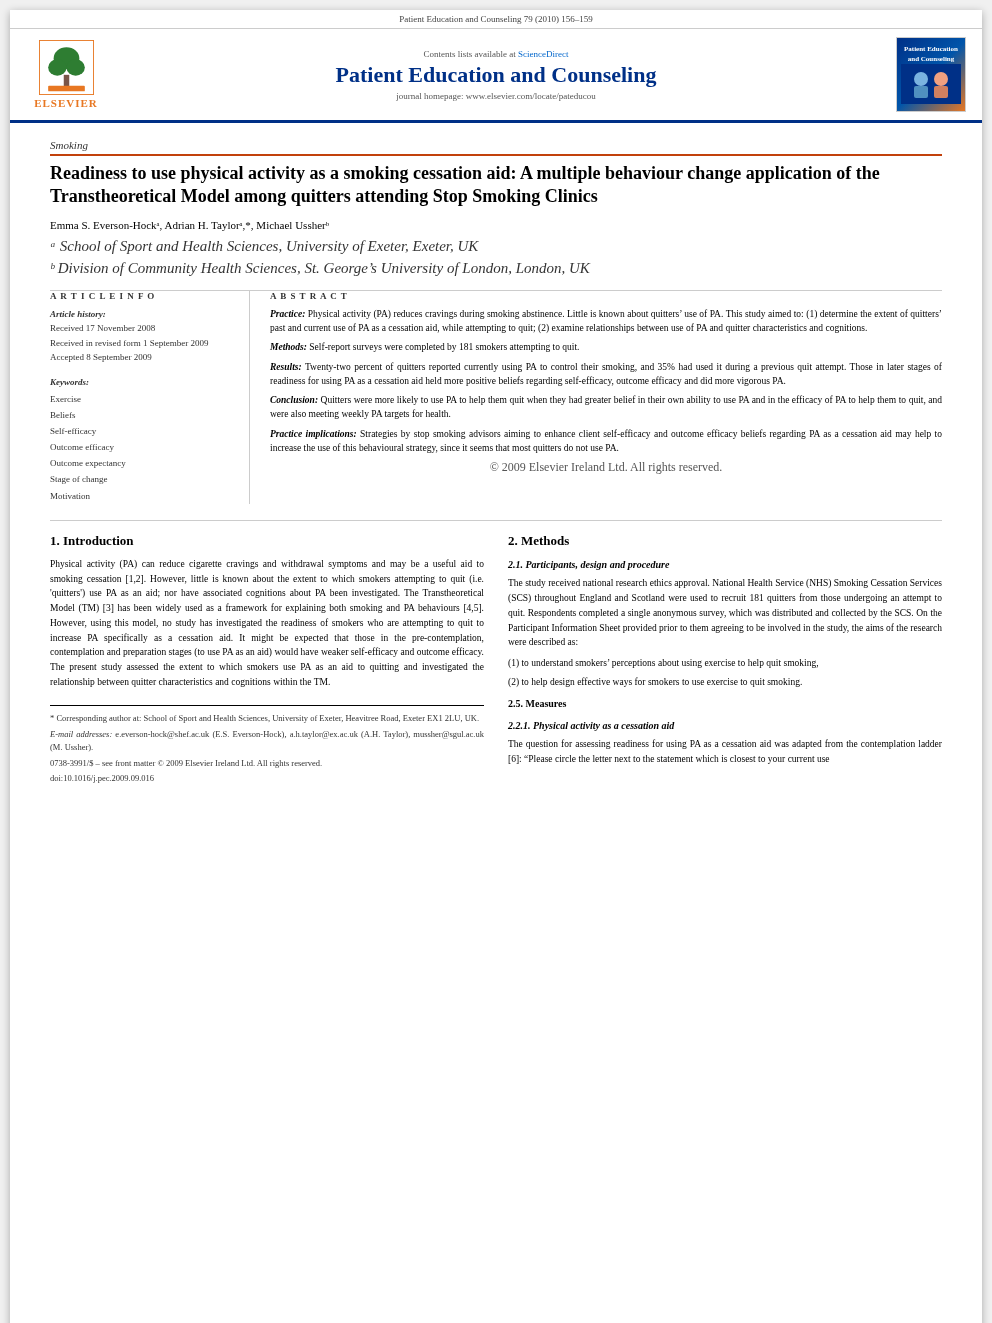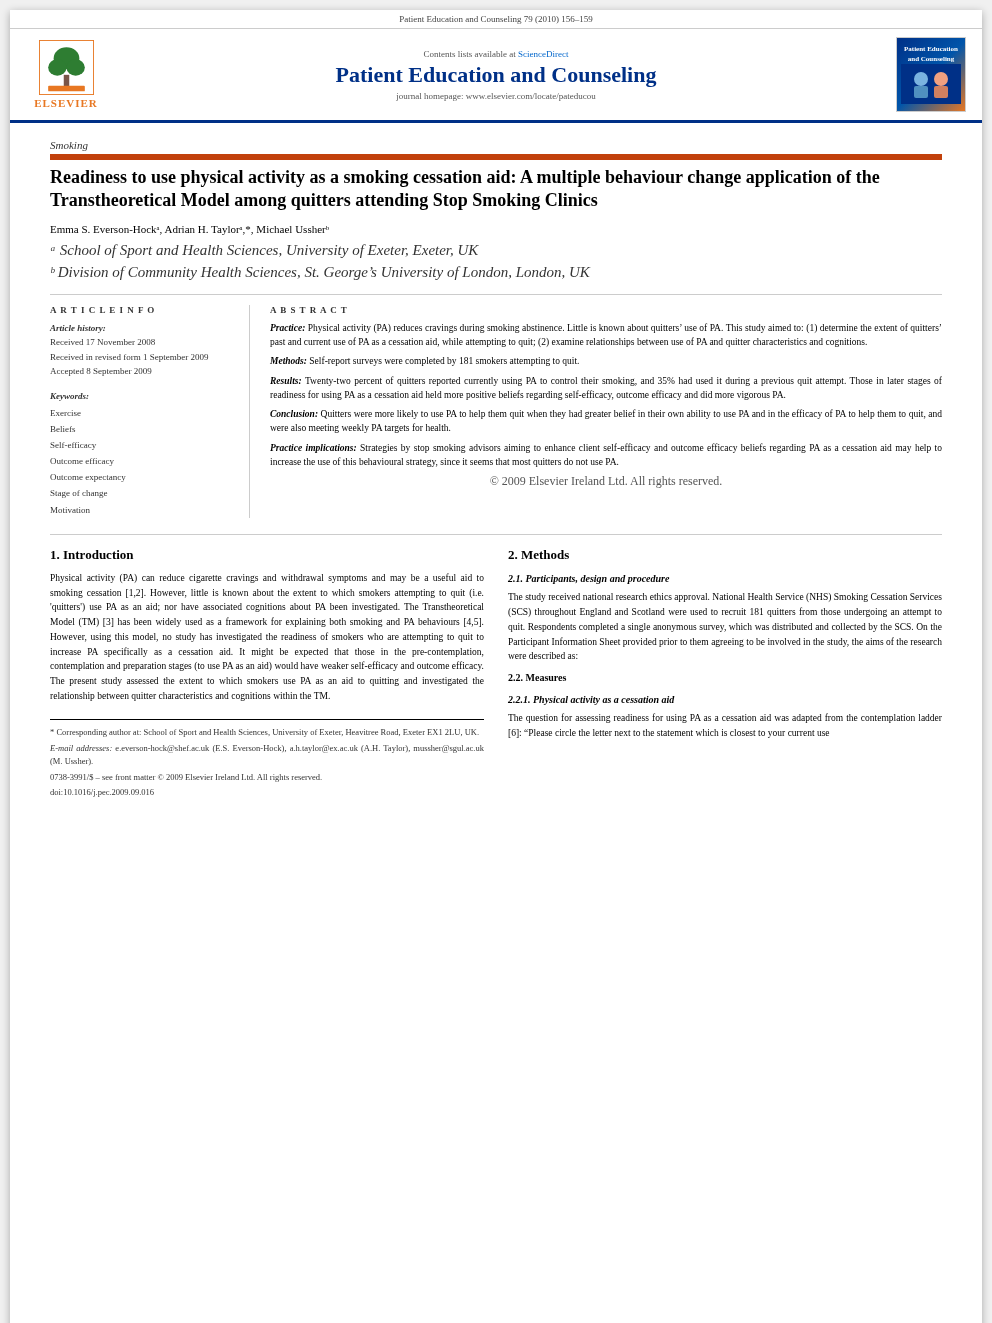--- a/index.html
+++ b/index.html
@@ -101,21 +101,21 @@
     .main-content {
       padding: 16px 40px 16px 40px;
     }
 
     
     .category-label {
       font-size: 11px;
       font-style: italic;
       color: #333;
       margin-bottom: 6px;
-      border-bottom: 6px solid #c2410c;
+      border-bottom: 2px solid #c2410c;
       padding-bottom: 3px;
     }
 
     
     .article-title {
       font-size: 18px;
       font-weight: bold;
       color: #000;
       line-height: 1.3;
       margin-bottom: 10px;
@@ -133,21 +133,20 @@
       font-style: italic;
       margin-bottom: 10px;
       line-height: 1.5;
     }
 
     
     .two-col {
       display: flex;
       gap: 20px;
       border-top: 1px solid #ccc;
-      padding-top: 10px;
       margin-bottom: 16px;
     }
     .left-col {
       width: 200px;
       flex-shrink: 0;
       border-right: 1px solid #ccc;
       padding-right: 14px;
     }
     .right-col {
       flex: 1;
@@ -402,23 +401,27 @@
 
       <div class="body-col">
         <div class="section-title">
           <span>2.</span>&nbsp;<span>Methods</span>
         </div>
         <div class="subsection-title">
           <span>2.1.</span>&nbsp;<span>Participants, design and procedure</span>
         </div>
         <p>The study received national research ethics approval. National Health Service (NHS) Smoking Cessation Services (SCS) throughout England and Scotland were used to recruit 181 quitters from those undergoing an attempt to quit. Respondents completed a single anonymous survey, which was distributed and collected by the SCS. On the Participant Information Sheet provided prior to them agreeing to be involved in the study, the aims of the research were described as:</p>
 
+        <div style="font-size:9.5px; line-height:1.6; margin-bottom:6px;">
+          <div class="list-item">(1) to understand smokers’ perceptions about using exercise to help quit smoking,</div>
+          <div class="list-item">(2) to help design effective ways for smokers to use exercise to quit smoking.</div>
+        </div>
 
         <div class="section-title" style="font-size:10px;">
-          <span>2.2.</span>&nbsp;<span>Measures</span>
+          <span>2.5.</span>&nbsp;<span>Measures</span>
         </div>
 
         <div class="subsection-title">
           <span>2.2.1.</span>&nbsp;<span>Physical activity as a cessation aid</span>
         </div>
         <p>The question for assessing readiness for using PA as a cessation aid was adapted from the contemplation ladder [6]: “Please circle the letter next to the statement which is closest to your current use</p>
       </div>
 
     </div>
   </div>

